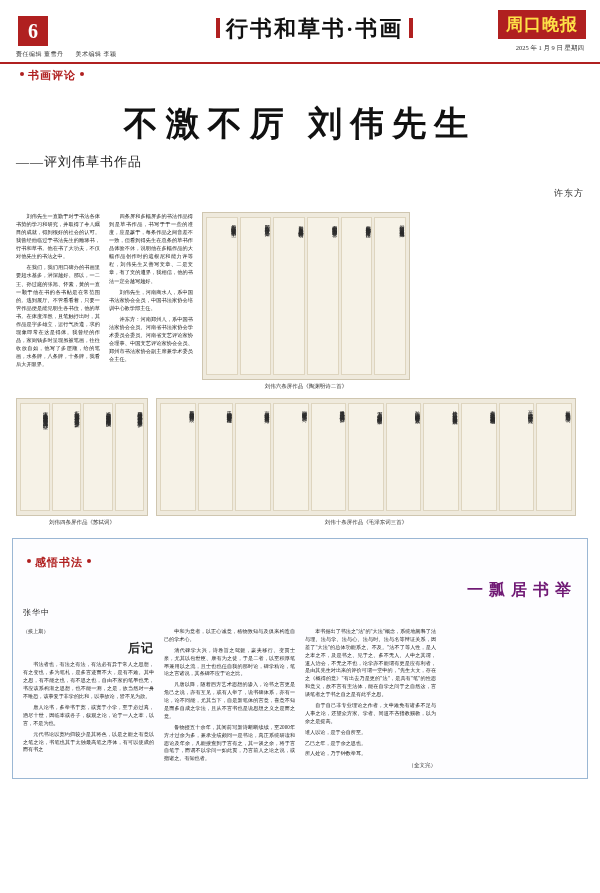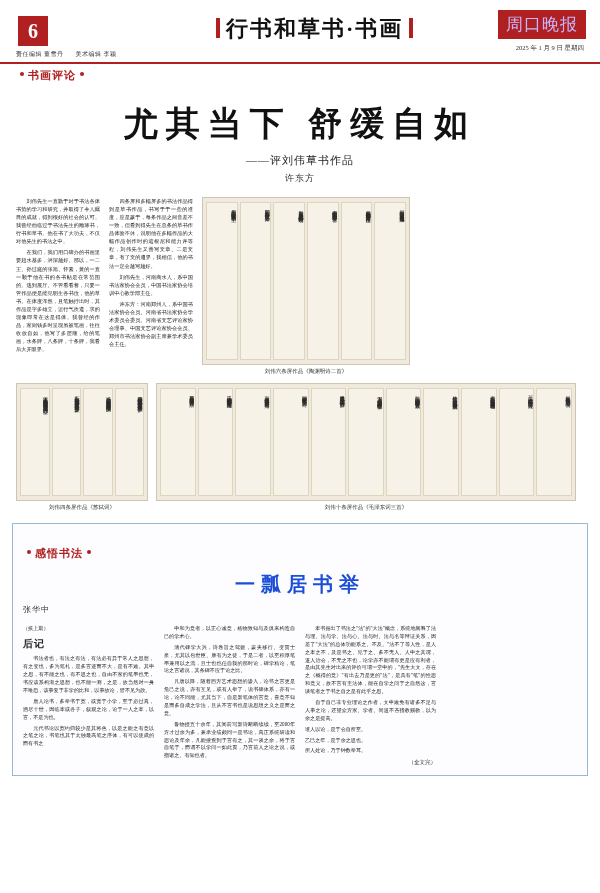--- a/index.html
+++ b/index.html
@@ -62,24 +62,24 @@
     height: 20px;
     background: #b02020;
     vertical-align: -2px;
     margin: 0 6px;
   }
   .logo-box {
     position: absolute;
     right: 14px;
     top: 10px;
     background: #b02020;
-    color: #c4b5fd;
+    color: #fde047;
     padding: 3px 8px;
     font-size: 17px;
-    font-weight: normal;
+    font-weight: bold;
     letter-spacing: 1px;
     font-family: "Liberation Serif", serif;
   }
   .logo-date {
     position: absolute;
     right: 16px;
     top: 44px;
     font-size: 6.5px;
     color: #333;
   }
@@ -109,28 +109,28 @@
   .headline {
     text-align: center;
     font-size: 34px;
     font-weight: bold;
     letter-spacing: 8px;
     color: #111;
     margin: 18px 0 6px 0;
     font-family: "Liberation Serif", serif;
   }
   .subhead {
-    text-align: center;
-    font-size: 11px;
+    text-align: left;
+    font-size: 13px;
     color: #222;
     letter-spacing: 1px;
-    margin-bottom: 4px;
+    margin-bottom: 16px;
   }
   .byline {
-    text-align: center;
+    text-align: right;
     font-size: 9px;
     color: #333;
     margin-bottom: 12px;
     letter-spacing: 1px;
   }
 
   .body-cols {
     display: flex;
     gap: 9px;
     align-items: flex-start;
@@ -187,30 +187,30 @@
     gap: 8px;
     padding: 8px 16px 4px 16px;
     align-items: flex-start;
   }
   .figcell { }
 
   
   .article2 {
     margin: 8px 12px 20px 12px;
     border: 1px solid #9bb7d4;
-    padding: 22px 10px 8px 10px;
+    padding: 16px 10px 8px 10px;
     background: #fdfdff;
     position: relative;
   }
   .headline2 {
-    text-align: center;
-    font-size: 20px;
+    text-align: right;
+    font-size: 16px;
     font-weight: bold;
     letter-spacing: 6px;
-    color: #1d4ed8;
+    color: #701a75;
     margin: 10px 0 6px 0;
   }
   .byline2 {
     text-align: left;
     font-size: 8px;
     color: #333;
     letter-spacing: 1px;
     margin-bottom: 10px;
   }
   .cols2 {
@@ -222,22 +222,22 @@
     width: 131px;
     font-size: 5.1px;
     line-height: 1.55;
     color: #222;
     text-align: justify;
     word-break: break-all;
   }
   .col2 p { margin: 0 0 3px 0; text-indent: 2em; }
   .col2 .noindent { text-indent: 0; }
   .smallhead {
-    text-align: left;
-    font-size: 10px;
+    text-align: right;
+    font-size: 12px;
     font-weight: bold;
     margin: 2px 0 4px 0;
     letter-spacing: 1px;
   }
   .endmark {
     text-align: right;
     font-size: 5.5px;
     color: #333;
     margin-top: 3px;
   }
@@ -258,21 +258,21 @@
     </div>
     <div class="logo-box">周口晚报</div>
     <div class="logo-date">2025 年 1 月 9 日  星期四</div>
   </div>
 
   <div class="article1">
     <div class="sec-label">
       <span class="dot"></span><span>书画评论</span><span class="dot"></span>
     </div>
 
-    <div class="headline">尤其当下  舒缓自如</div>
+    <div class="headline">不激不厉  刘伟先生</div>
     <div class="subhead">——评刘伟草书作品</div>
     <div class="byline">许东方</div>
 
     <div class="body-cols">
       <div class="col c1">
         <p>刘伟先生一直勤于对于书法各体书势的学习和研究，并取得了令人瞩目的成就，得到很好的社会的认可。我曾经他临过于书法先生的雕琢书，行书和草书。他在书了大功夫，不仅对他先生的书法之中。</p>
         <p>在我们，我们用口碑办的书画里要超水基多，潜深越好。那以，一二王、孙过庭的张旭、怀素，黄的一直一颗于他在书的各书帖是在常范围的。逃到展厅、不管看看着，只要一管作品便是能见明生各书位，他的草书。在体度浑然，且笔触抒出时，其作品是字多雄立，运行气质遵，求的现象即常在这是得体。我曾经的作品，家则钱多时呈现虽被笔画，往往收放自如，他写了多层顺，给的笔画，水条牌，八条牌，十条牌，我看后大开眼界。</p>
       </div>
       <div class="col c2">
         <p>四条屏和多幅屏多的书法作品得到是草书作品，书写于于一些的准度，应是篆于，每条作品之间音差不一致，但看到得先生在总条的草书作品体验不休，说明他在多幅作品的大幅作品创作时的遮根尼和能力许等程，刘伟先生又善写文章、二是文章，有了文的遭界，我相信，他的书法一定会越写越好。</p>

